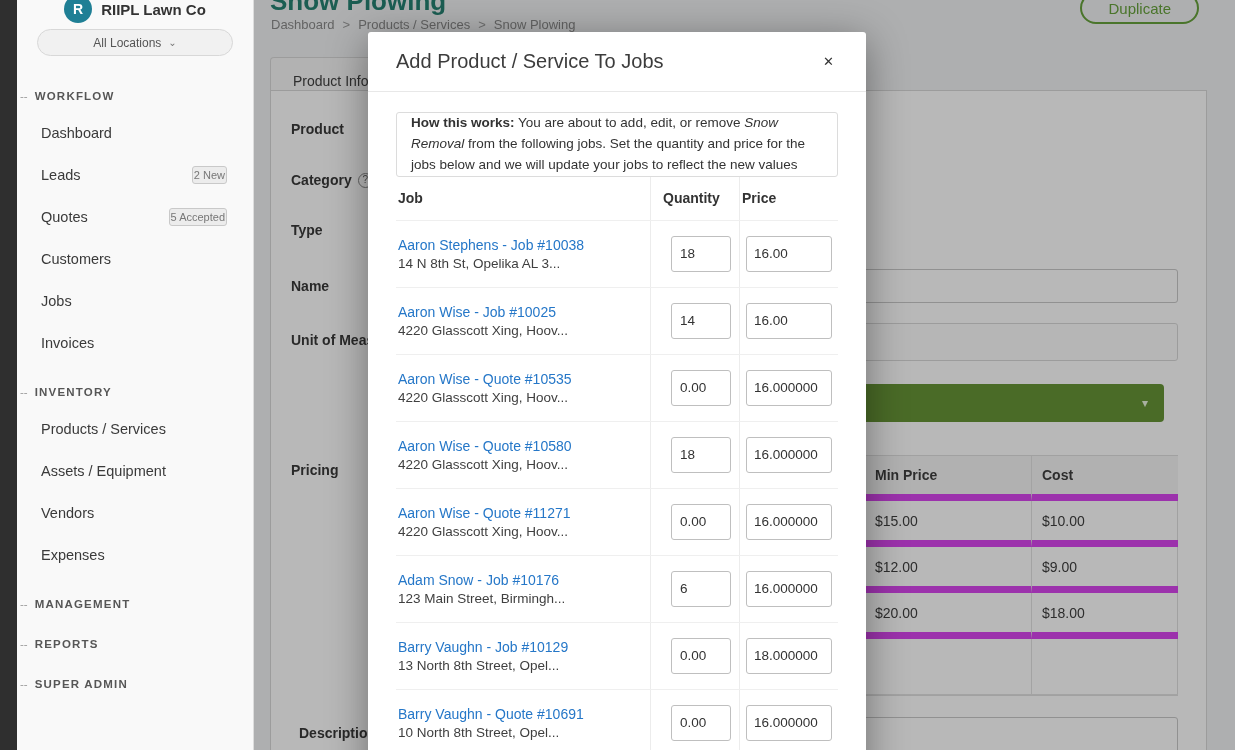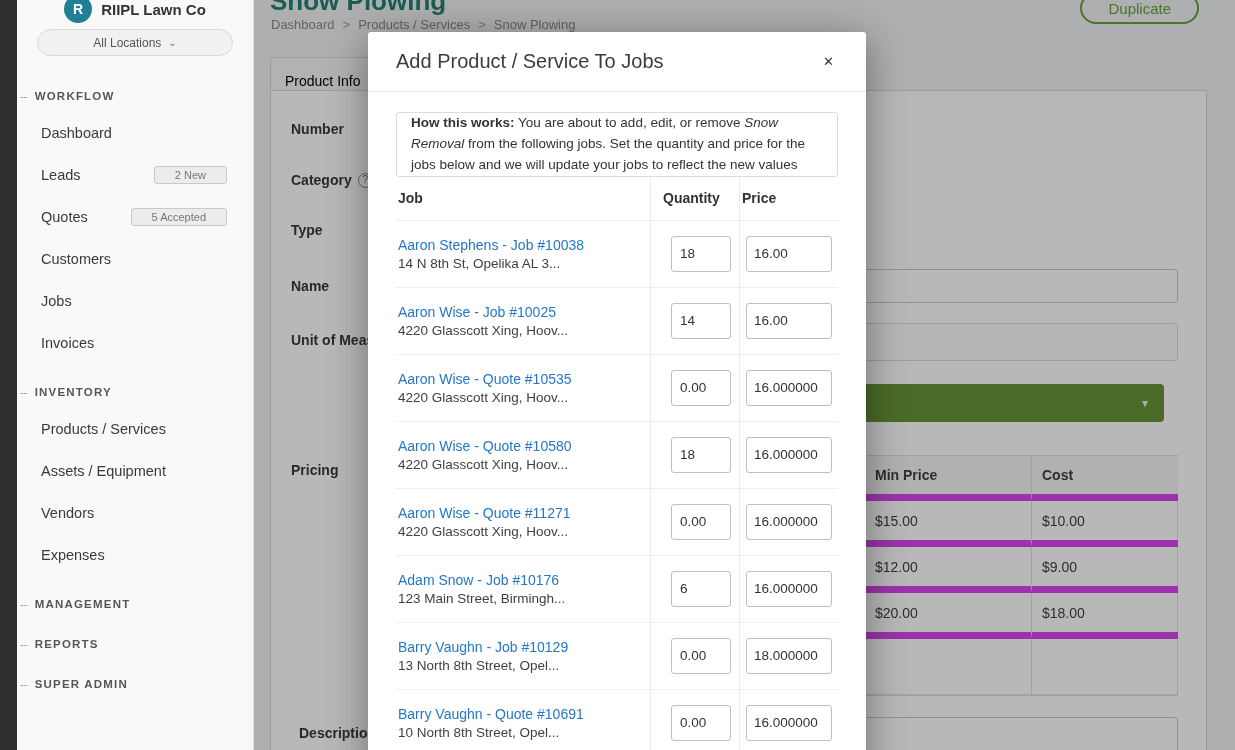--- a/index.html
+++ b/index.html
@@ -15,31 +15,31 @@
   .logo-circle { width:28px; height:28px; border-radius:50%; background:#1f7f95; color:#fff; font-size:14px; font-weight:bold; display:flex; align-items:center; justify-content:center; }
   .company { font-size:15px; font-weight:bold; color:#333; }
   .loc-pill { display:flex; align-items:center; justify-content:center; gap:7px; width:196px; height:27px; margin:5px auto 0; background:#f1f1f1; border:1px solid #d8d8d8; border-radius:14px; font-size:12px; color:#555; cursor:pointer; font-family:inherit; }
   .loc-pill .caret { font-size:10px; color:#777; }
   .nav { padding-top:24px; }
   .nav-section { display:flex; align-items:center; height:32px; padding-left:3px; font-size:11.5px; font-weight:bold; letter-spacing:1.2px; color:#565656; }
   .nav-section.gap { margin-top:12px; }
   .nav-section.gap-sm { margin-top:8px; }
   .nav-section .marker { color:#999; margin-right:7px; font-weight:normal; letter-spacing:0; }
   .nav-item { display:flex; align-items:center; height:42px; padding-left:24px; font-size:14.5px; color:#3a3a3a; cursor:pointer; }
-  .badge { margin-left:auto; margin-right:26px; background:#ececec; border:1px solid #c9c9c9; border-radius:3px; font-size:11px; color:#777; padding:2px 20px; }
+  .badge { margin-left:auto; margin-right:26px; background:#ececec; border:1px solid #c9c9c9; border-radius:3px; font-size:11px; color:#777; padding:2px 1px; }
 
   
   .main { position:absolute; left:254px; right:0; top:0; bottom:0; background:#f1f3f4; }
   .page-title { position:absolute; left:16px; top:-14px; font-size:26px; font-weight:bold; color:#268272; }
   .breadcrumb { position:absolute; left:17px; top:17px; font-size:13px; color:#8a8a8a; display:flex; gap:8px; align-items:center; }
   .crumb { color:#8a8a8a; cursor:pointer; }
   .crumb.current { cursor:default; }
   .sep { color:#9a9a9a; }
   .duplicate { position:absolute; right:36px; top:-8px; height:32px; padding:0 26px; background:transparent; border:2px solid #67a23c; border-radius:17px; color:#67a23c; font-size:15px; cursor:pointer; font-family:inherit; }
-  .tab { position:absolute; left:16px; top:57px; width:118px; height:46px; background:#f7f7f7; border:1px solid #d9d9d9; border-bottom:none; border-radius:4px 4px 0 0; font-size:14px; color:#000000; display:flex; align-items:center; padding-left:14px; cursor:pointer; }
+  .tab { position:absolute; left:16px; top:57px; width:118px; height:46px; background:#f7f7f7; border:1px solid #d9d9d9; border-bottom:none; border-radius:4px 4px 0 0; font-size:14px; color:#404040; display:flex; align-items:center; padding-left:22px; cursor:pointer; }
   .card { position:absolute; left:16px; right:28px; top:90px; bottom:-40px; background:#fff; border:1px solid #d9d9d9; }
   .form-label { position:absolute; left:20px; font-size:14px; font-weight:bold; color:#3a3a3a; height:20px; line-height:20px; display:flex; align-items:center; gap:6px; }
   .help-circle { width:15px; height:15px; border:1px solid #8a8a8a; border-radius:50%; font-size:10px; font-weight:normal; color:#666; display:inline-flex; align-items:center; justify-content:center; }
   .lbl-number { top:28px; } .lbl-category { top:79px; } .lbl-type { top:129px; }
   .lbl-name { top:185px; } .lbl-unit { top:239px; } .lbl-pricing { top:369px; } .lbl-description { top:632px;margin-left:8px; }
   .field-input { position:absolute; left:210px; width:697px; background:#fff; border:1px solid #c9c9c9; border-radius:3px; font-size:14px; color:#333; padding:0 10px; font-family:inherit; }
   .name-input { top:178px; height:34px; }
   .unit-input { top:232px; height:38px; background:#fdfdfd; border-color:#d9d9d9; }
   .green-dd { position:absolute; left:210px; top:293px; width:683px; height:38px; background:#679536; border:none; border-radius:4px; cursor:pointer; display:flex; align-items:center; justify-content:flex-end; padding-right:16px; }
   .green-dd .dd-caret { color:#eaf4e0; font-size:12px; }
@@ -167,21 +167,21 @@
       <span class="sep">&gt;</span>
       <span class="crumb current">Snow Plowing</span>
     </div>
     <button class="duplicate">Duplicate</button>
     <div class="tab">
       <span>Product Info</span>
     </div>
 
     <section class="card">
       <div class="form-label lbl-number">
-        <span>Number</span>
+        <span>Product</span>
       </div>
       <div class="form-label lbl-category">
         <span>Category</span>
         <span class="help-circle">?</span>
       </div>
       <div class="form-label lbl-type">
         <span>Type</span>
       </div>
       <div class="form-label lbl-name">
         <span>Name</span>

